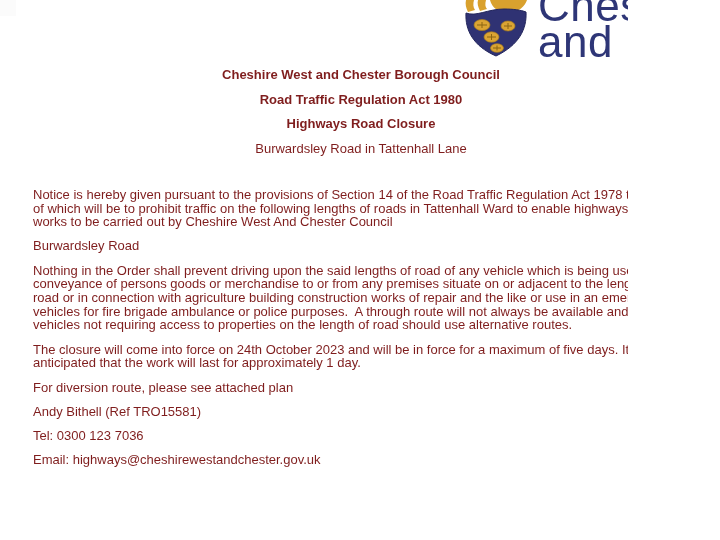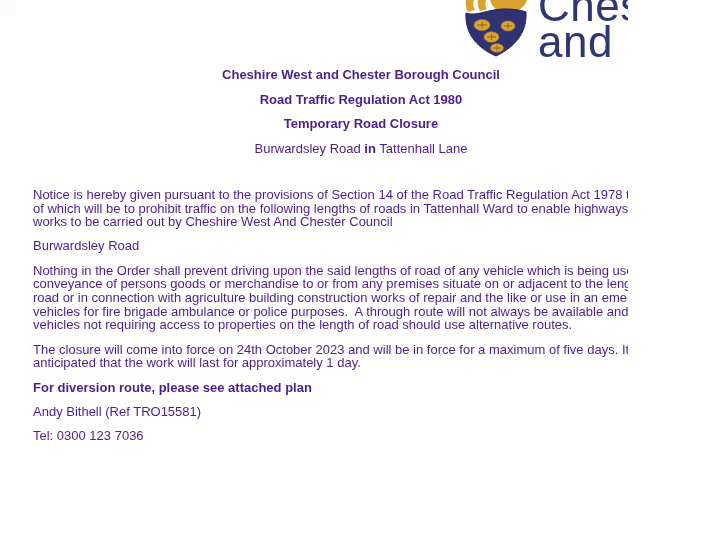--- a/index.html
+++ b/index.html
@@ -41,26 +41,26 @@
     white-space: nowrap;
   }
 
   
   .content {
     position: absolute;
     left: 33px; top: 68px;
     width: 656px;
     font-size: 13px;
     line-height: 13.7px;
-    color: #4c1d95;
+    color: #7f1d1d;
   }
   .content p { margin: 0 0 10.5px 0; white-space: pre-wrap; }
   .content p.h { font-weight: bold; text-align: center; margin: 0 0 11px 0; }
   .content p.loc { text-align: center; margin: 0 0 32px 0; }
-  .b { font-weight: bold; }
+  .b { font-weight: normal; }
 </style>
 </head>
 <body>
 
 <div class="page">
 
   <div class="corner-artifact"></div>
 
   <div class="logo">
     <svg width="72" height="58" viewBox="0 0 72 58">
@@ -86,27 +86,28 @@
     </svg>
     <div class="wordmark">
       <div>Cheshire</div>
       <div>and Chester</div>
     </div>
   </div>
 
   <div class="content">
     <p class="h">Cheshire West and Chester Borough Council</p>
     <p class="h">Road Traffic Regulation Act 1980</p>
-    <p class="h">Temporary Road Closure</p>
+    <p class="h">Highways Road Closure</p>
     <p class="loc"><span>Burwardsley Road </span><span class="b">in</span><span> Tattenhall Lane</span></p>
 
     <p>Notice is hereby given pursuant to the provisions of Section 14 of the Road Traffic Regulation Act 1978 the effect of which will be to prohibit traffic on the following lengths of roads in Tattenhall Ward to enable highways repair works to be carried out by Cheshire West And Chester Council</p>
     <p>Burwardsley Road</p>
     <p>Nothing in the Order shall prevent driving upon the said lengths of road of any vehicle which is being used for the conveyance of persons goods or merchandise to or from any premises situate on or adjacent to the lengths of road or in connection with agriculture building construction works of repair and the like or use in an emergency of vehicles for fire brigade ambulance or police purposes.  A through route will not always be available and any vehicles not requiring access to properties on the length of road should use alternative routes.</p>
     <p>The closure will come into force on 24th October 2023 and will be in force for a maximum of five days. It is anticipated that the work will last for approximately 1 day.</p>
     <p class="b">For diversion route, please see attached plan</p>
     <p>Andy Bithell (Ref TRO15581)</p>
     <p>Tel: 0300 123 7036</p>
+    <p>Email: highways@cheshirewestandchester.gov.uk</p>
   </div>
 
   <div class="edge-line"></div>
 
 </div>
 
 </body></html>

